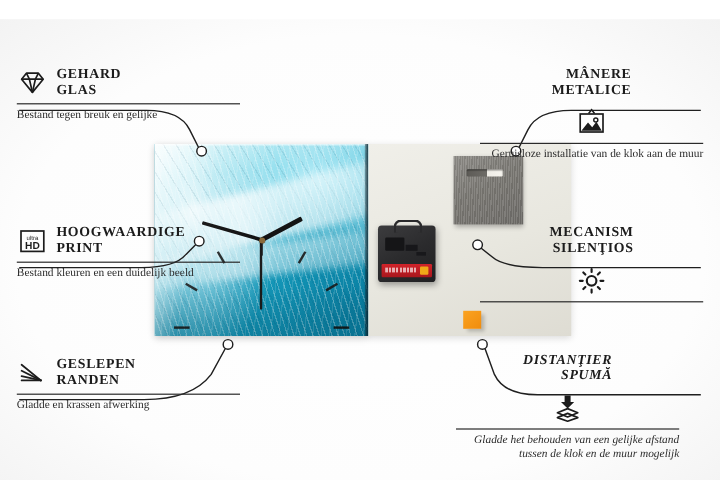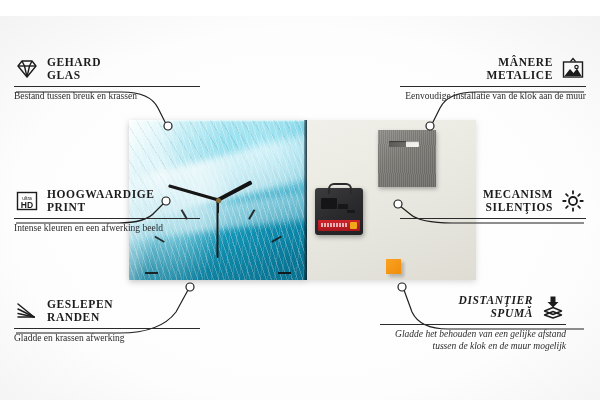--- a/index.html
+++ b/index.html
@@ -297,21 +297,21 @@
     margin: 4px 0 4px 0;
   }
   .feature .desc {
     font-size: 9.5px;
     color: #2b2b2b;
     line-height: 11.5px;
   }
   .feature.left .head { justify-content: flex-start; }
   .feature.left .title { text-align: left; }
   .feature.left .desc { text-align: left; }
-  .feature.right .head { justify-content: flex-end; flex-direction: row; }
+  .feature.right .head { justify-content: flex-end; flex-direction: column; }
   .feature.right .title { text-align: right; }
   .feature.right .desc { text-align: right; }
 
   .ficon {
     width: 26px;
     height: 26px;
     flex: 0 0 26px;
     display: block;
   }
   .ficon svg { display: block; }
@@ -429,39 +429,39 @@
             <path d="M18 5 L15.5 10 L13 21"></path>
           </g>
         </svg>
       </span>
       <div>
         <div class="title">GEHARD</div>
         <div class="title">GLAS</div>
       </div>
     </div>
     <div class="rule"></div>
-    <div class="desc">Bestand tussen breuk en krassen</div>
+    <div class="desc">Bestand tegen breuk en gelijke</div>
   </div>
 
   <div class="feature left" id="f-print">
     <div class="head">
       <span class="ficon">
         <svg viewBox="0 0 26 26" width="26" height="26">
           <rect x="3.5" y="4.5" width="19" height="17" fill="none" stroke="#1c1c1c" stroke-width="1.4"></rect>
           <text x="13" y="12" font-family="Liberation Sans, sans-serif" font-size="5" text-anchor="middle" fill="#1c1c1c">ultra</text>
           <text x="13" y="19.5" font-family="Liberation Sans, sans-serif" font-size="8.5" font-weight="bold" text-anchor="middle" fill="#1c1c1c">HD</text>
         </svg>
       </span>
       <div>
         <div class="title">HOOGWAARDIGE</div>
         <div class="title">PRINT</div>
       </div>
     </div>
     <div class="rule"></div>
-    <div class="desc">Intense kleuren en een afwerking beeld</div>
+    <div class="desc">Bestand kleuren en een duidelijk beeld</div>
   </div>
 
   <div class="feature left" id="f-edges">
     <div class="head">
       <span class="ficon">
         <svg viewBox="0 0 26 26" width="26" height="26">
           <g stroke="#1c1c1c" stroke-width="1.5" stroke-linecap="round">
             <path d="M4 6 L20 19"></path>
             <path d="M4 11 L20 19"></path>
             <path d="M4 15.5 L20 19"></path>
@@ -487,21 +487,21 @@
       <span class="ficon">
         <svg viewBox="0 0 26 26" width="26" height="26">
           <path d="M10.5 5.5 L13 2.5 L15.5 5.5" fill="none" stroke="#1c1c1c" stroke-width="1.3"></path>
           <rect x="3.5" y="6" width="19" height="15" fill="none" stroke="#1c1c1c" stroke-width="1.4"></rect>
           <circle cx="16.5" cy="11" r="1.7" fill="none" stroke="#1c1c1c" stroke-width="1.2"></circle>
           <path d="M4.5 20 L10 13 L13.5 17 L17 12.5 L21.5 20 Z" fill="#1c1c1c"></path>
         </svg>
       </span>
     </div>
     <div class="rule"></div>
-    <div class="desc">Eenvoudige installatie van de klok aan de muur</div>
+    <div class="desc">Geruisloze installatie van de klok aan de muur</div>
   </div>
 
   <div class="feature right" id="f-mech">
     <div class="head">
       <div>
         <div class="title">MECANISM</div>
         <div class="title">SILENŢIOS</div>
       </div>
       <span class="ficon">
         <svg viewBox="0 0 26 26" width="26" height="26">

